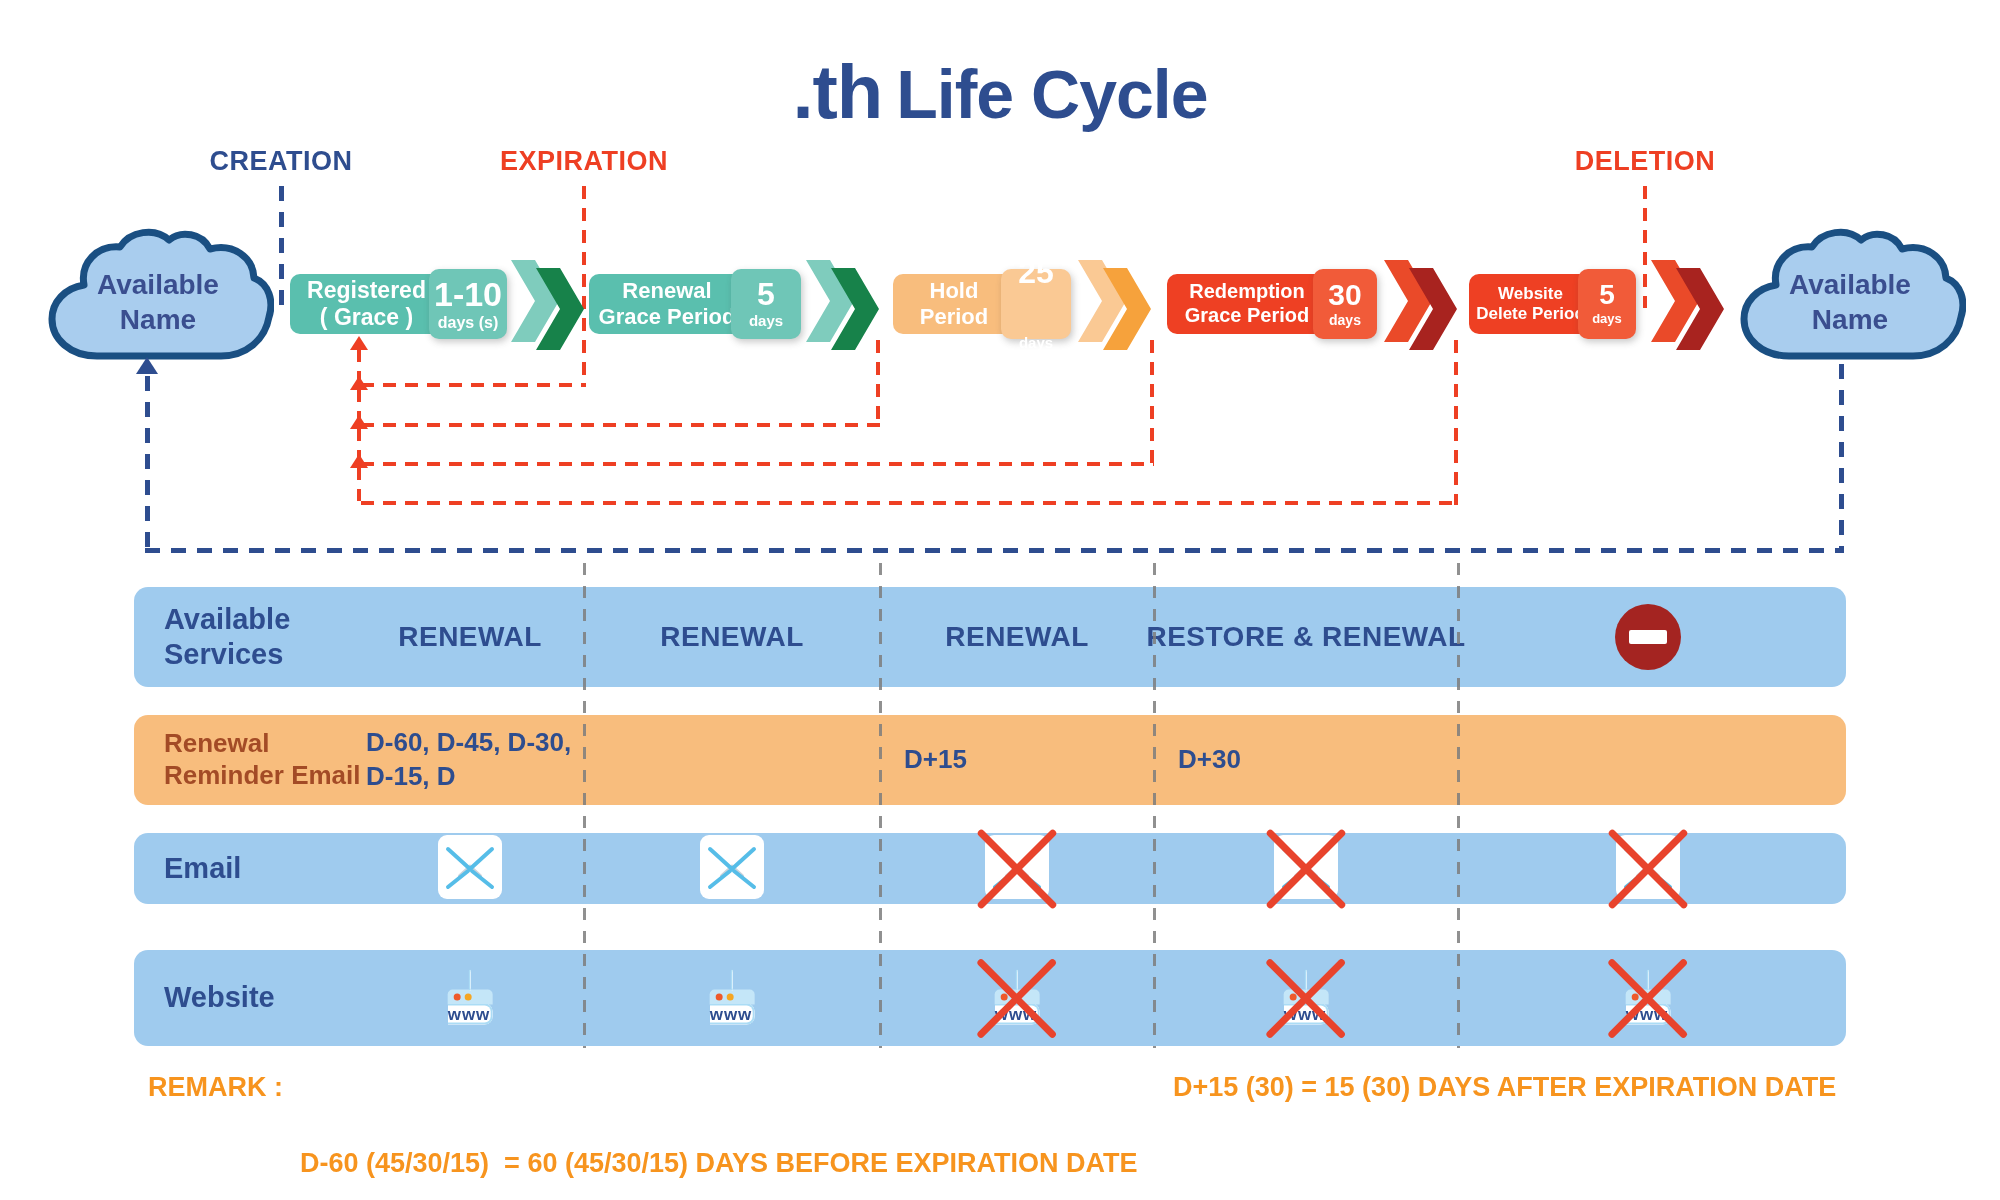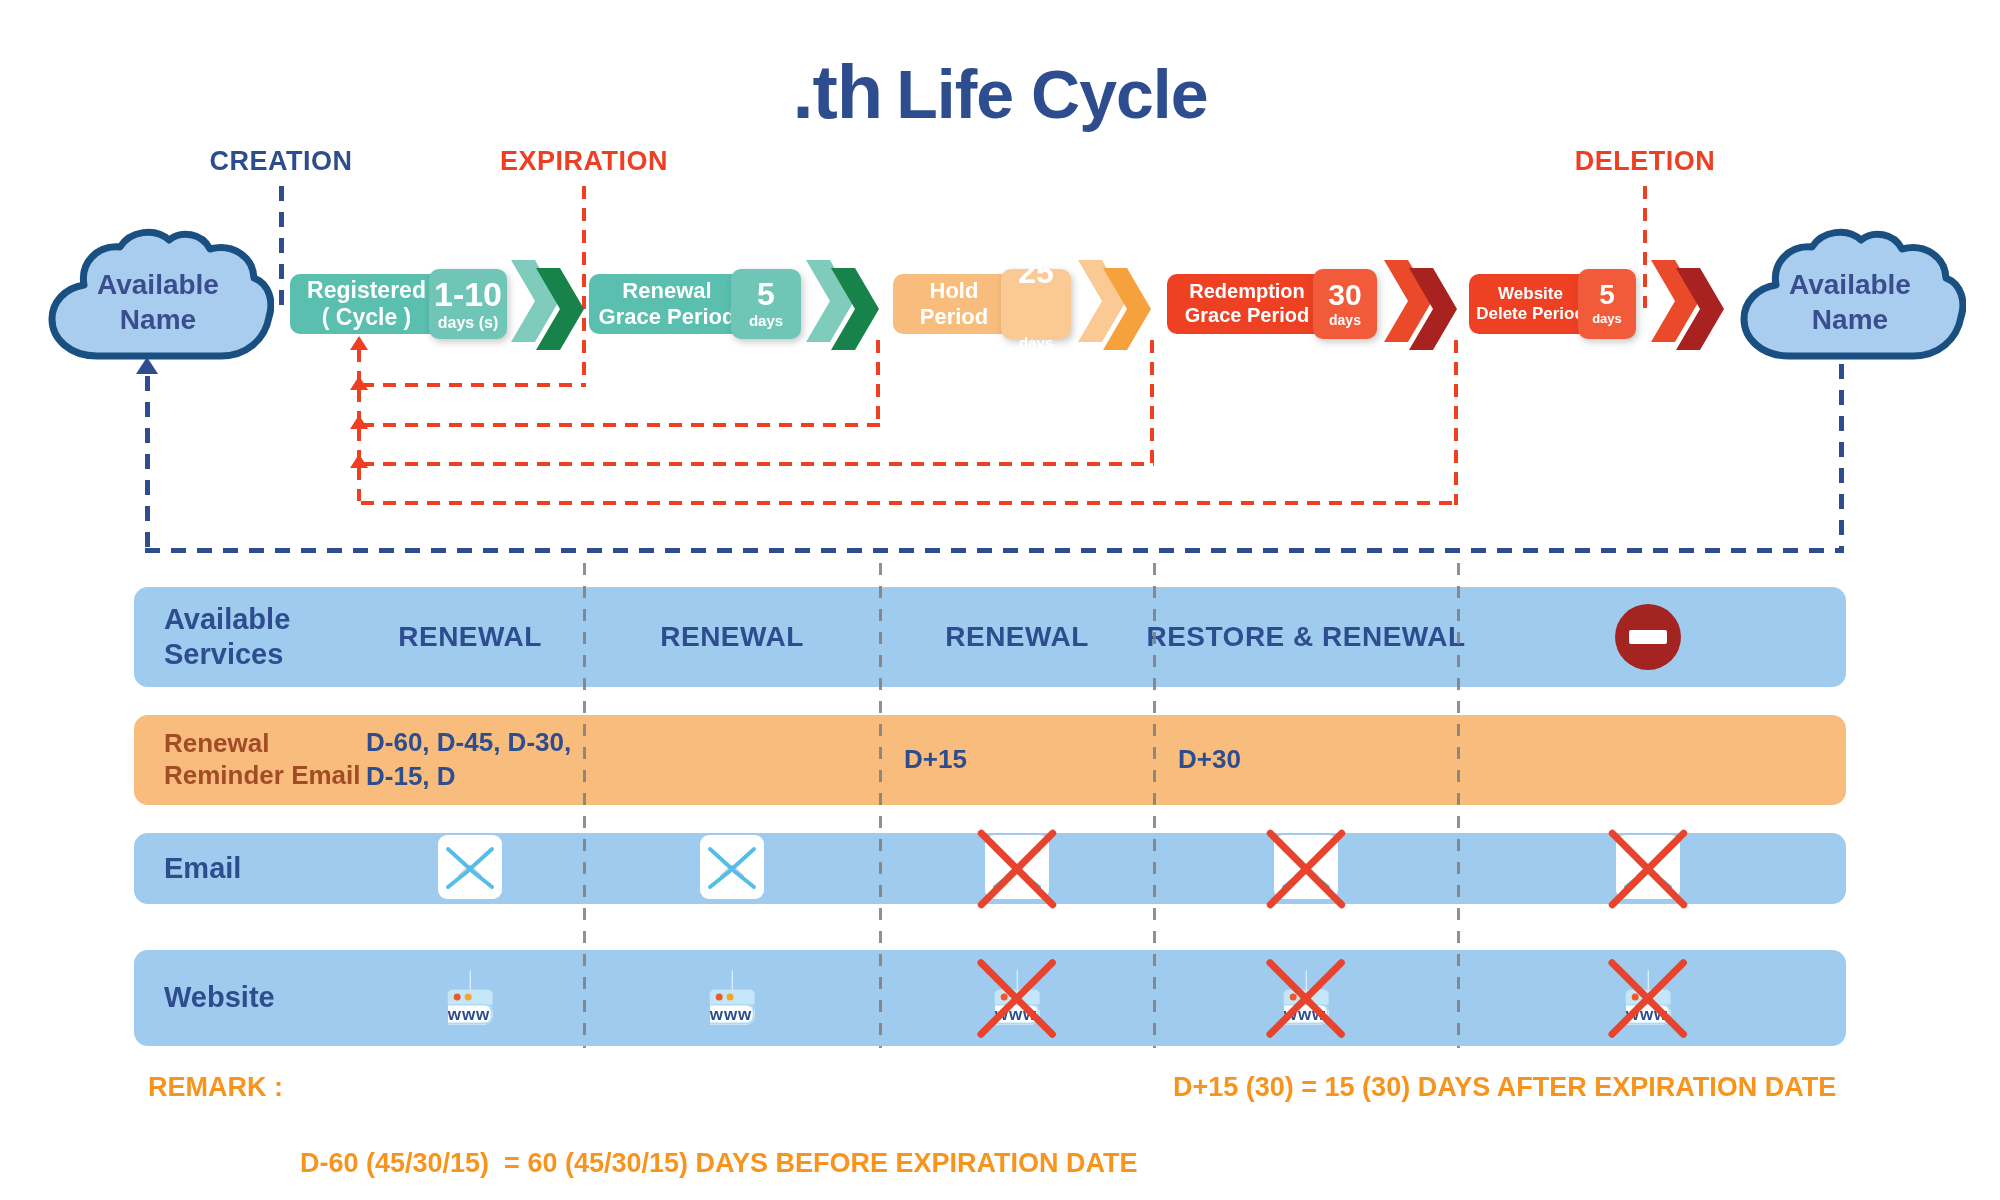--- a/index.html
+++ b/index.html
@@ -147,21 +147,21 @@
     </svg>
     <div class="cloud-text">
       <div>Available</div>
       <div>Name</div>
     </div>
   </div>
 
   <div class="stage s1 t-teal">
     <div class="stage-main">
       <div>Registered</div>
-      <div>( Cycle )</div>
+      <div>( Grace )</div>
     </div>
     <div class="stage-sub">
       <div class="val">1-10</div>
       <div class="unit">days (s)</div>
     </div>
   </div>
   <div class="chevrons c1 cv-teal">
       <div class="chev light"></div>
       <div class="chev dark"></div>
     </div>

